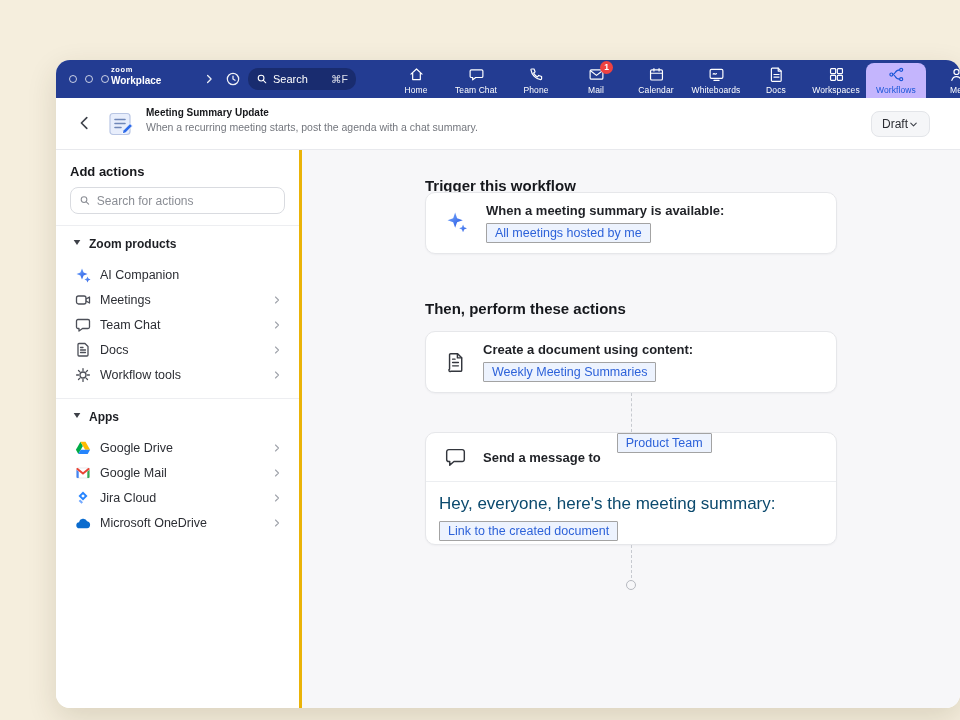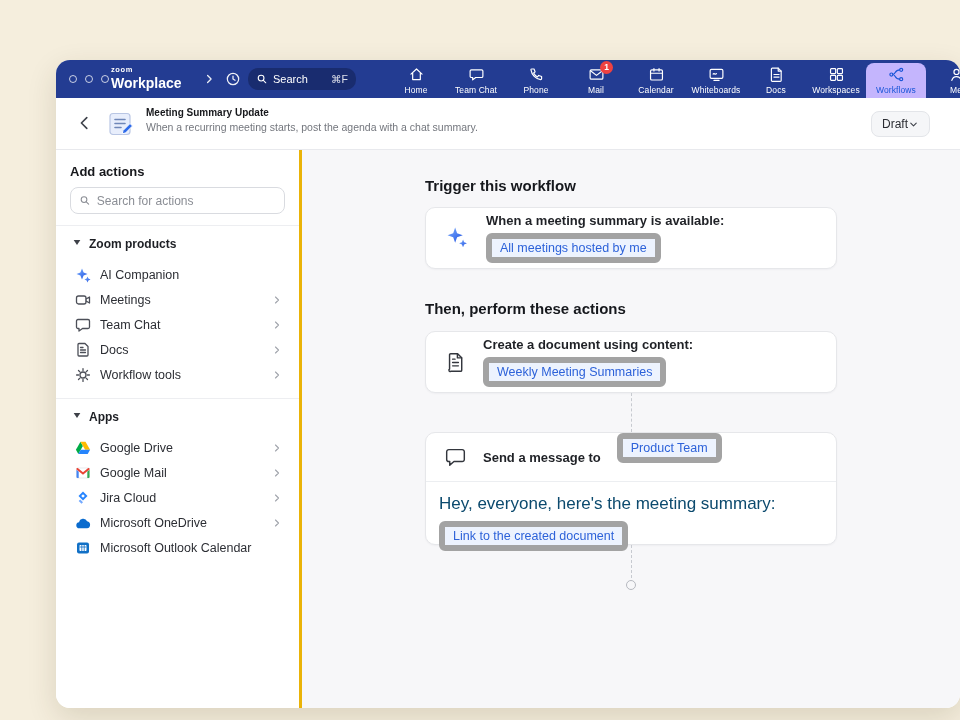--- a/index.html
+++ b/index.html
@@ -9,21 +9,21 @@
   .window { position:absolute; left:56px; top:60px; width:904px; height:648px;
             background:#fff; border-radius:14px; overflow:hidden;
             box-shadow:0 10px 30px rgba(60,45,10,.14); }
 
   
   .topnav { position:relative; height:38px; background:#233c92; }
   .win-dots { position:absolute; left:13px; top:15px; display:flex; gap:8px; }
   .win-dots i { width:8px; height:8px; border:1.2px solid rgba(255,255,255,.75); border-radius:50%; }
   .logo { position:absolute; left:55px; top:6px; color:#fff; line-height:1; }
   .logo .l1 { font-size:7.5px; font-weight:600; letter-spacing:.6px; display:block; margin-bottom:2px; }
-  .logo .l2 { font-size:14px; font-weight:700; display:block; }
+  .logo .l2 { font-size:10px; font-weight:700; display:block; }
   .logo-chev { position:absolute; left:146px; top:12px; color:rgba(255,255,255,.9); }
   .history { position:absolute; left:168px; top:10px; color:rgba(255,255,255,.92); }
   .search-pill { position:absolute; left:192px; top:8px; width:108px; height:22px;
                  background:rgba(10,18,55,.38); border-radius:10px; display:flex; align-items:center;
                  padding:0 8px; gap:5px; color:#fff; cursor:pointer; }
   .search-pill .s-label { font-size:11px; }
   .search-pill .s-short { font-size:10.5px; margin-left:auto; color:rgba(255,255,255,.85); }
 
   .nav-items { position:absolute; left:330px; top:0; height:38px; display:flex; }
   .nav-item { width:60px; height:38px; display:flex; flex-direction:column; align-items:center;
@@ -65,21 +65,21 @@
   .sb-item svg.mono { stroke:#4c4f58; }
 
   .canvas { flex:1; background:#f7f7f9; position:relative; }
   .cv-h { position:absolute; font-size:15px; font-weight:700; color:#16181d; }
   .card { position:absolute; left:123px; width:412px; background:#fff; border:1px solid #e6e7ea;
           border-radius:10px; box-shadow:0 1px 2px rgba(25,28,40,.04); }
   .card-row { display:flex; align-items:center; gap:16px; padding:0 18px; height:100%; }
   .card-col { display:flex; flex-direction:column; gap:5px; }
   .card-text { font-size:13px; font-weight:600; color:#1f2126; }
   .pill { display:inline-block; align-self:flex-start; font-size:12.5px; font-weight:500; color:#2d62d9;
-          background:#edf3fe; border:6px solid #a3a3a3; border-radius:6px; padding:2px 8px;
+          background:#edf3fe; border:1px solid #a3a3a3; border-radius:1px; padding:2px 8px;
           white-space:nowrap; cursor:pointer; }
   .c3-row1 { display:flex; align-items:center; gap:16px; padding:0 18px; height:48px; }
   .c3-divider { border:0; border-top:1px solid #eceef1; }
   .c3-body { padding:12px 16px 13px 13px; }
   .c3-text { font-size:17px; color:#0c4a6e; }
   .c3-body .pill { margin-top:7px; }
   .connector { position:absolute; left:329px; width:0; border-left:1.5px dashed #c7cad0; }
   .end-ring { position:absolute; left:324px; top:430px; width:10px; height:10px; border-radius:50%;
               border:1.5px solid #b6b9c0; background:#f7f7f9; }
 </style>
@@ -343,34 +343,26 @@
       <div class="sb-item">
         <svg width="16" height="16" viewBox="0 0 16 16">
           <path fill="#0a6bce" d="M12.1 13.3H4.5a3 3 0 0 1-.4-6 4.2 4.2 0 0 1 8-1.1 3.6 3.6 0 0 1 0 7.1Z"></path>
         </svg>
         <span>Microsoft OneDrive</span>
         <span class="grow"></span>
         <svg width="12" height="12" viewBox="0 0 16 16" fill="none" stroke="#a0a4ab" stroke-width="1.5" stroke-linecap="round" stroke-linejoin="round">
             <path d="m6 4 4 4-4 4"></path>
           </svg>
       </div>
-      <div class="sb-item">
-        <svg width="16" height="16" viewBox="0 0 16 16">
-          <rect x="2" y="2.5" width="12" height="11" rx="2" fill="#1170c6"></rect>
-          <rect x="4.5" y="5" width="7" height="6" rx="0.8" fill="#fff"></rect>
-          <path d="M4.5 7h7M6.8 5v6M9.2 5v6" stroke="#1170c6" stroke-width=".8"></path>
-        </svg>
-        <span>Microsoft Outlook Calendar</span>
-      </div>
     </div>
 
     <div class="canvas">
       <div class="cv-h" style="left:123px; top:27px;">Trigger this workflow</div>
 
-      <div class="card" style="top:57px; height:62px;">
+      <div class="card" style="top:42px; height:62px;">
         <div class="card-row">
           <svg width="26" height="26" viewBox="0 0 28 28">
             <defs>
                 <linearGradient id="gA1" x1="0" y1="0" x2="1" y2="1">
                   <stop offset="0" stop-color="#7fb0ff"></stop>
                   <stop offset="1" stop-color="#1d4fe0"></stop>
                 </linearGradient>
               </defs>
             <path fill="url(#gA1)" d="M12 2.8 14.1 8.9 20.2 11 14.1 13.1 12 19.2 9.9 13.1 3.8 11 9.9 8.9Z"></path>
             <path fill="url(#gA1)" d="m20.5 15.5 1.2 3 3 1.2-3 1.2-1.2 3-1.2-3-3-1.2 3-1.2Z"></path>

